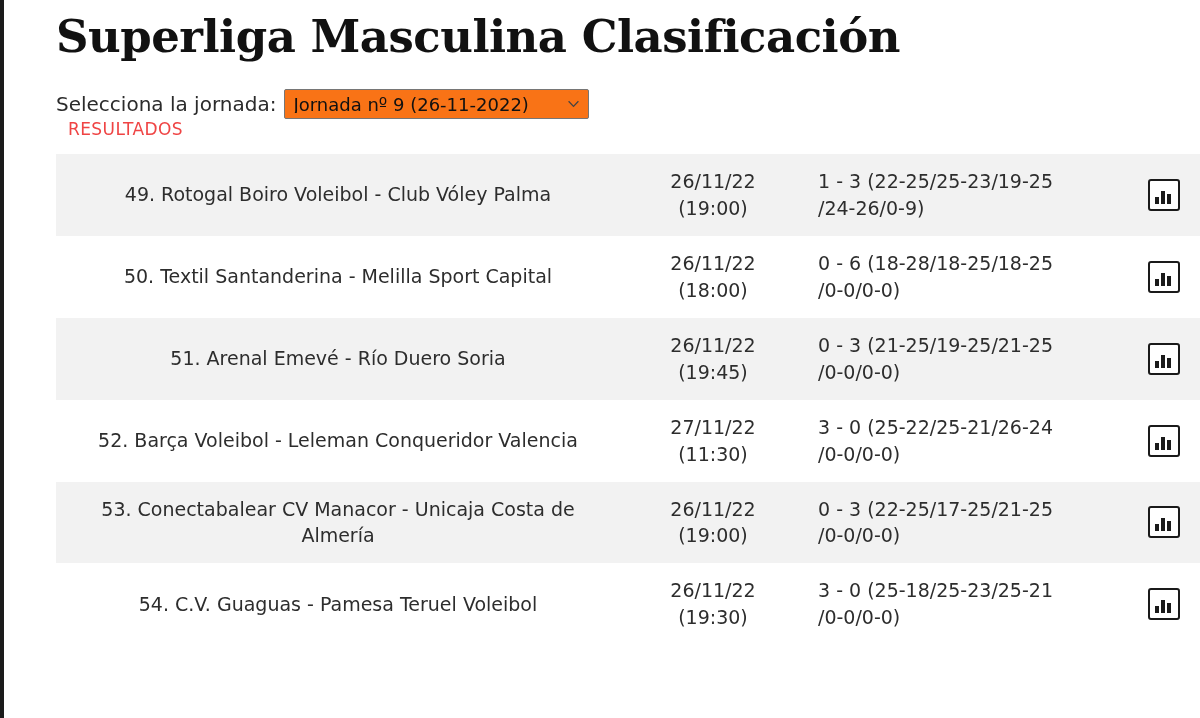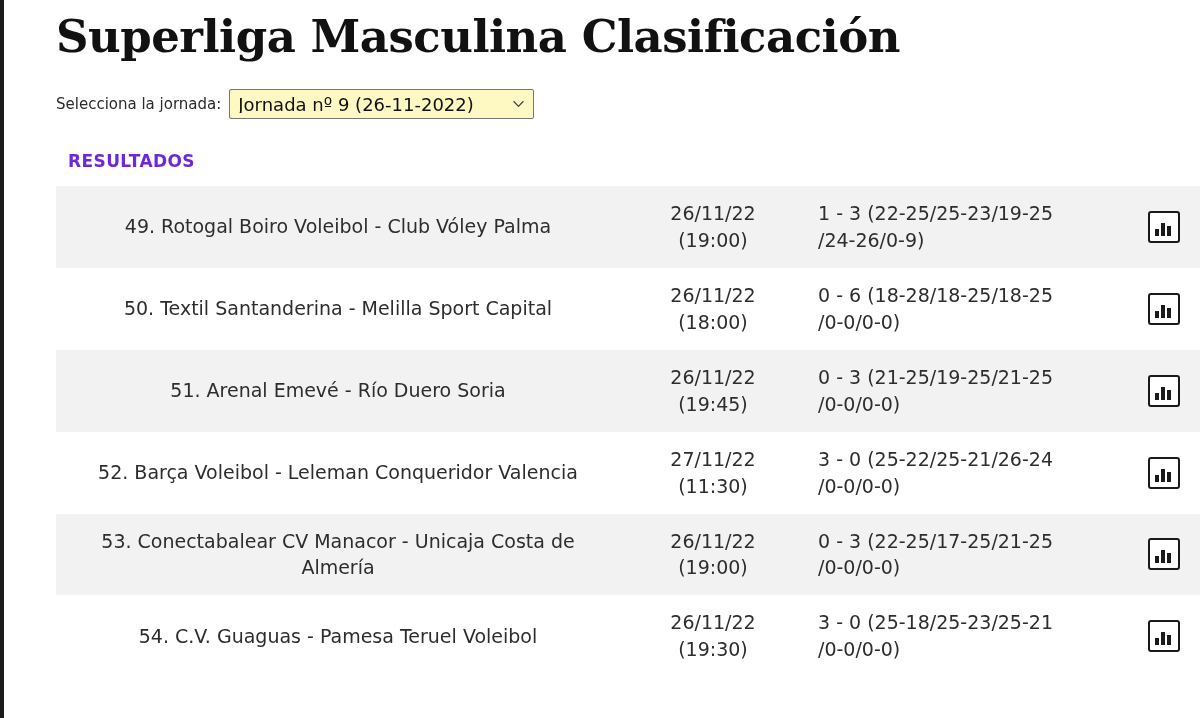--- a/index.html
+++ b/index.html
@@ -40,28 +40,28 @@
     padding-top: 11px;
     line-height: 1.15;
   }
   .selector-row {
     margin-top: 26px;
     display: flex;
     align-items: center;
     gap: 8px;
   }
   .selector-label {
-    font-size: 15px;
+    font-size: 20px;
     color: #2b2b2b;
   }
   .jornada-select {
     font-family: "DejaVu Sans", "Liberation Sans", sans-serif;
     font-size: 18px;
     color: #111111;
-    background: #fef9c3;
+    background: #f97316;
     border: 1px solid #767676;
     border-radius: 2px;
     padding: 4px 8px 5px 8px;
     height: 30px;
     box-sizing: border-box;
     min-width: 305px;
     appearance: none;
     -webkit-appearance: none;
     background-image: none;
   }
@@ -73,26 +73,25 @@
     position: absolute;
     right: 10px;
     top: 50%;
     transform: translateY(-50%);
     pointer-events: none;
     width: 11px;
     height: 7px;
     color: #444;
   }
   .section-heading {
-    margin-top: 32px;
     margin-left: 12px;
     font-size: 17px;
-    font-weight: bold;
+    font-weight: normal;
     letter-spacing: 0.4px;
-    color: #6d28d9;
+    color: #ef4444;
   }
   .results-table {
     margin-top: 15px;
     width: 1120px;
     border-collapse: collapse;
     table-layout: fixed;
   }
   .results-table tr.odd td {
     background: #f2f2f2;
   }

